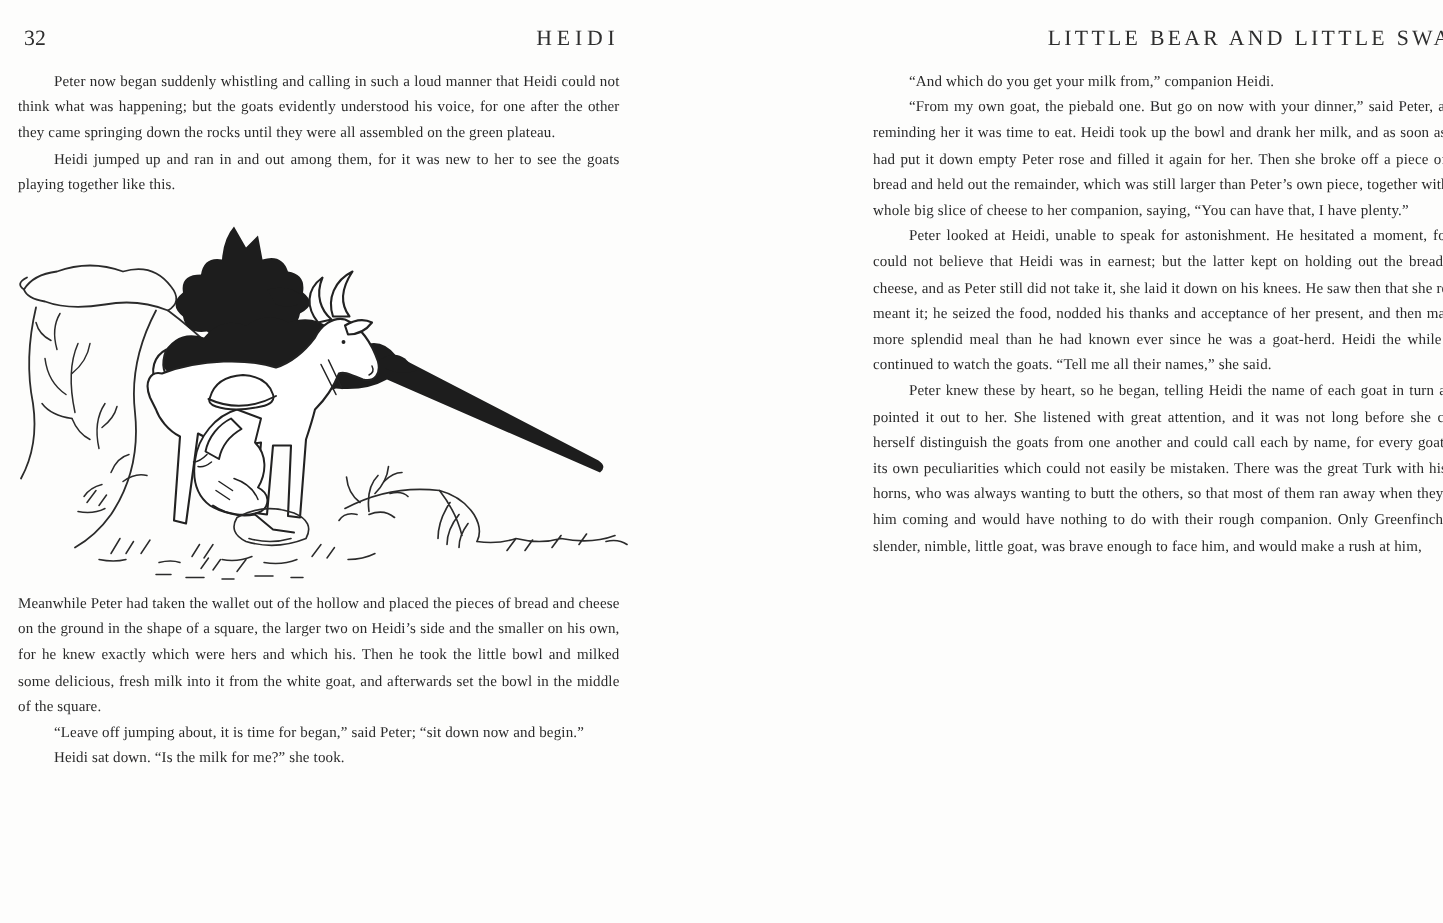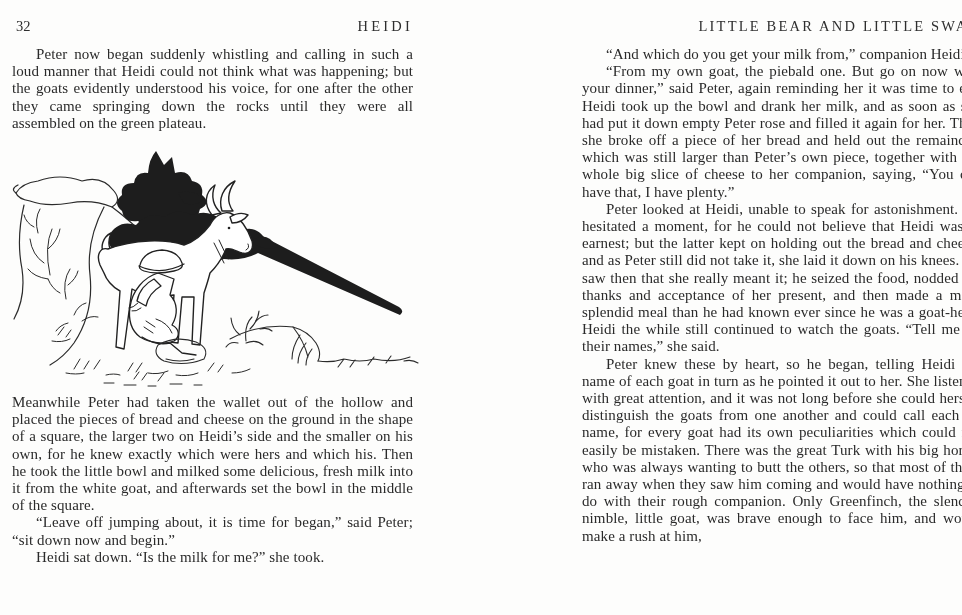--- a/index.html
+++ b/index.html
@@ -46,21 +46,21 @@
   .running-head .page-num {
     position: absolute;
     top: 0;
     letter-spacing: 0;
   }
   .page--left  .page-num { left: 4px; }
   .page--right .page-num { right: 1px; }
 
   .body-text {
     margin-top: 11px;
-    font-size: 15px;
+    font-size: 10px;
     line-height: 17.2px;
     text-align: justify;
     letter-spacing: 0.1px;
   }
   p.para { margin: 0; padding: 0; }
   p.para.indent { text-indent: 24px; }
 
   figure.illustration {
     margin: 13px 0 6px -4px;
     padding: 0;
@@ -78,20 +78,21 @@
 
 <div class="spread">
 
   <section class="page page--left">
     <header class="running-head">
       <span class="page-num">32</span>
       <span class="head-title">HEIDI</span>
     </header>
     <div class="body-text">
       <p class="para indent">Peter now began suddenly whistling and calling in such a loud manner that Heidi could not think what was happening; but the goats evidently understood his voice, for one after the other they came springing down the rocks until they were all assembled on the green plateau.</p>
+      <p class="para indent">Heidi jumped up and ran in and out among them, for it was new to her to see the goats playing together like this.</p>
 
       <figure class="illustration">
         <svg viewBox="0 0 420 243" xmlns="http://www.w3.org/2000/svg" role="img" aria-label="Pen-and-ink drawing of Peter, wearing a round hat, crouched on a rocky alpine slope milking the white goat; a dark fir tree and a band of dark bushes rise behind them, tapering away down the hillside.">
 
           <g fill="none" stroke="#2b2b2b" stroke-width="1.2" stroke-linecap="round" stroke-linejoin="round">
             <path d="M8 48 Q14 38 30 36 Q52 28 74 36 Q94 30 106 46 Q114 56 104 62 Q84 54 62 58 Q38 62 22 56 Q10 54 8 48 Z"></path>
             <path d="M8 48 Q2 44 10 40"></path>
             <path d="M16 60 Q8 94 14 124 Q18 152 6 174"></path>
             <path d="M96 62 Q78 96 82 130 Q86 168 66 198 Q56 212 42 220"></path>
             <path d="M104 62 Q120 74 132 86"></path>

